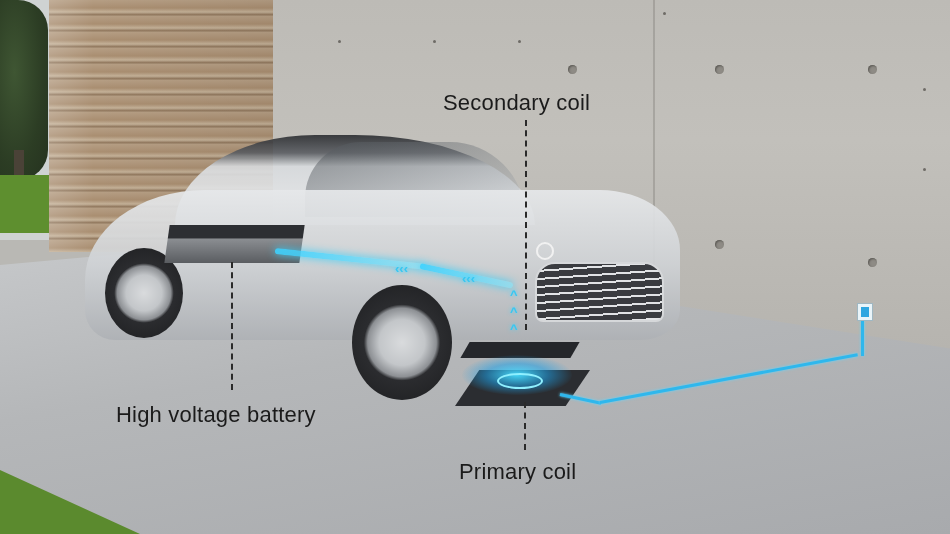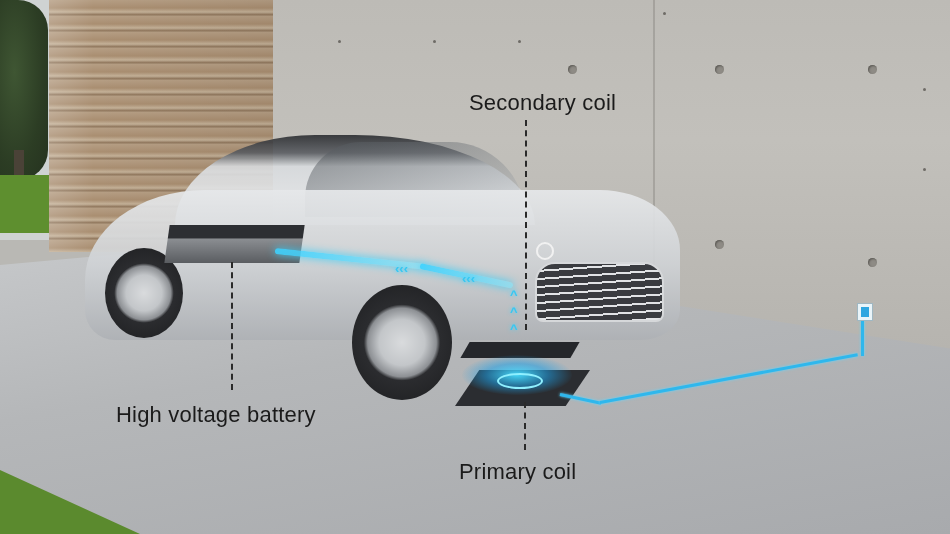--- a/index.html
+++ b/index.html
@@ -105,16 +105,16 @@
 
   <div class="cable" style="left:560px;top:393px;width:42px;height:3px;transform:rotate(12deg);transform-origin:left"></div>
   <div class="cable" style="left:600px;top:401px;width:262px;height:3px;transform:rotate(-10.5deg);transform-origin:left"></div>
   <div class="cable" style="left:861px;top:316px;width:3px;height:40px"></div>
   <div class="socket"></div>
 
   <div class="leader" style="left:525px;top:120px;height:210px"></div>
   <div class="leader" style="left:231px;top:262px;height:128px"></div>
   <div class="leader" style="left:524px;top:402px;height:48px"></div>
 
-  <div class="label" style="left:469px;top:90px">Secondary coil</div>
+  <div class="label" style="left:443px;top:90px">Secondary coil</div>
   <div class="label" style="left:459px;top:459px">Primary coil</div>
   <div class="label" style="left:116px;top:402px">High voltage battery</div>
 </div>
 
 </body></html>

